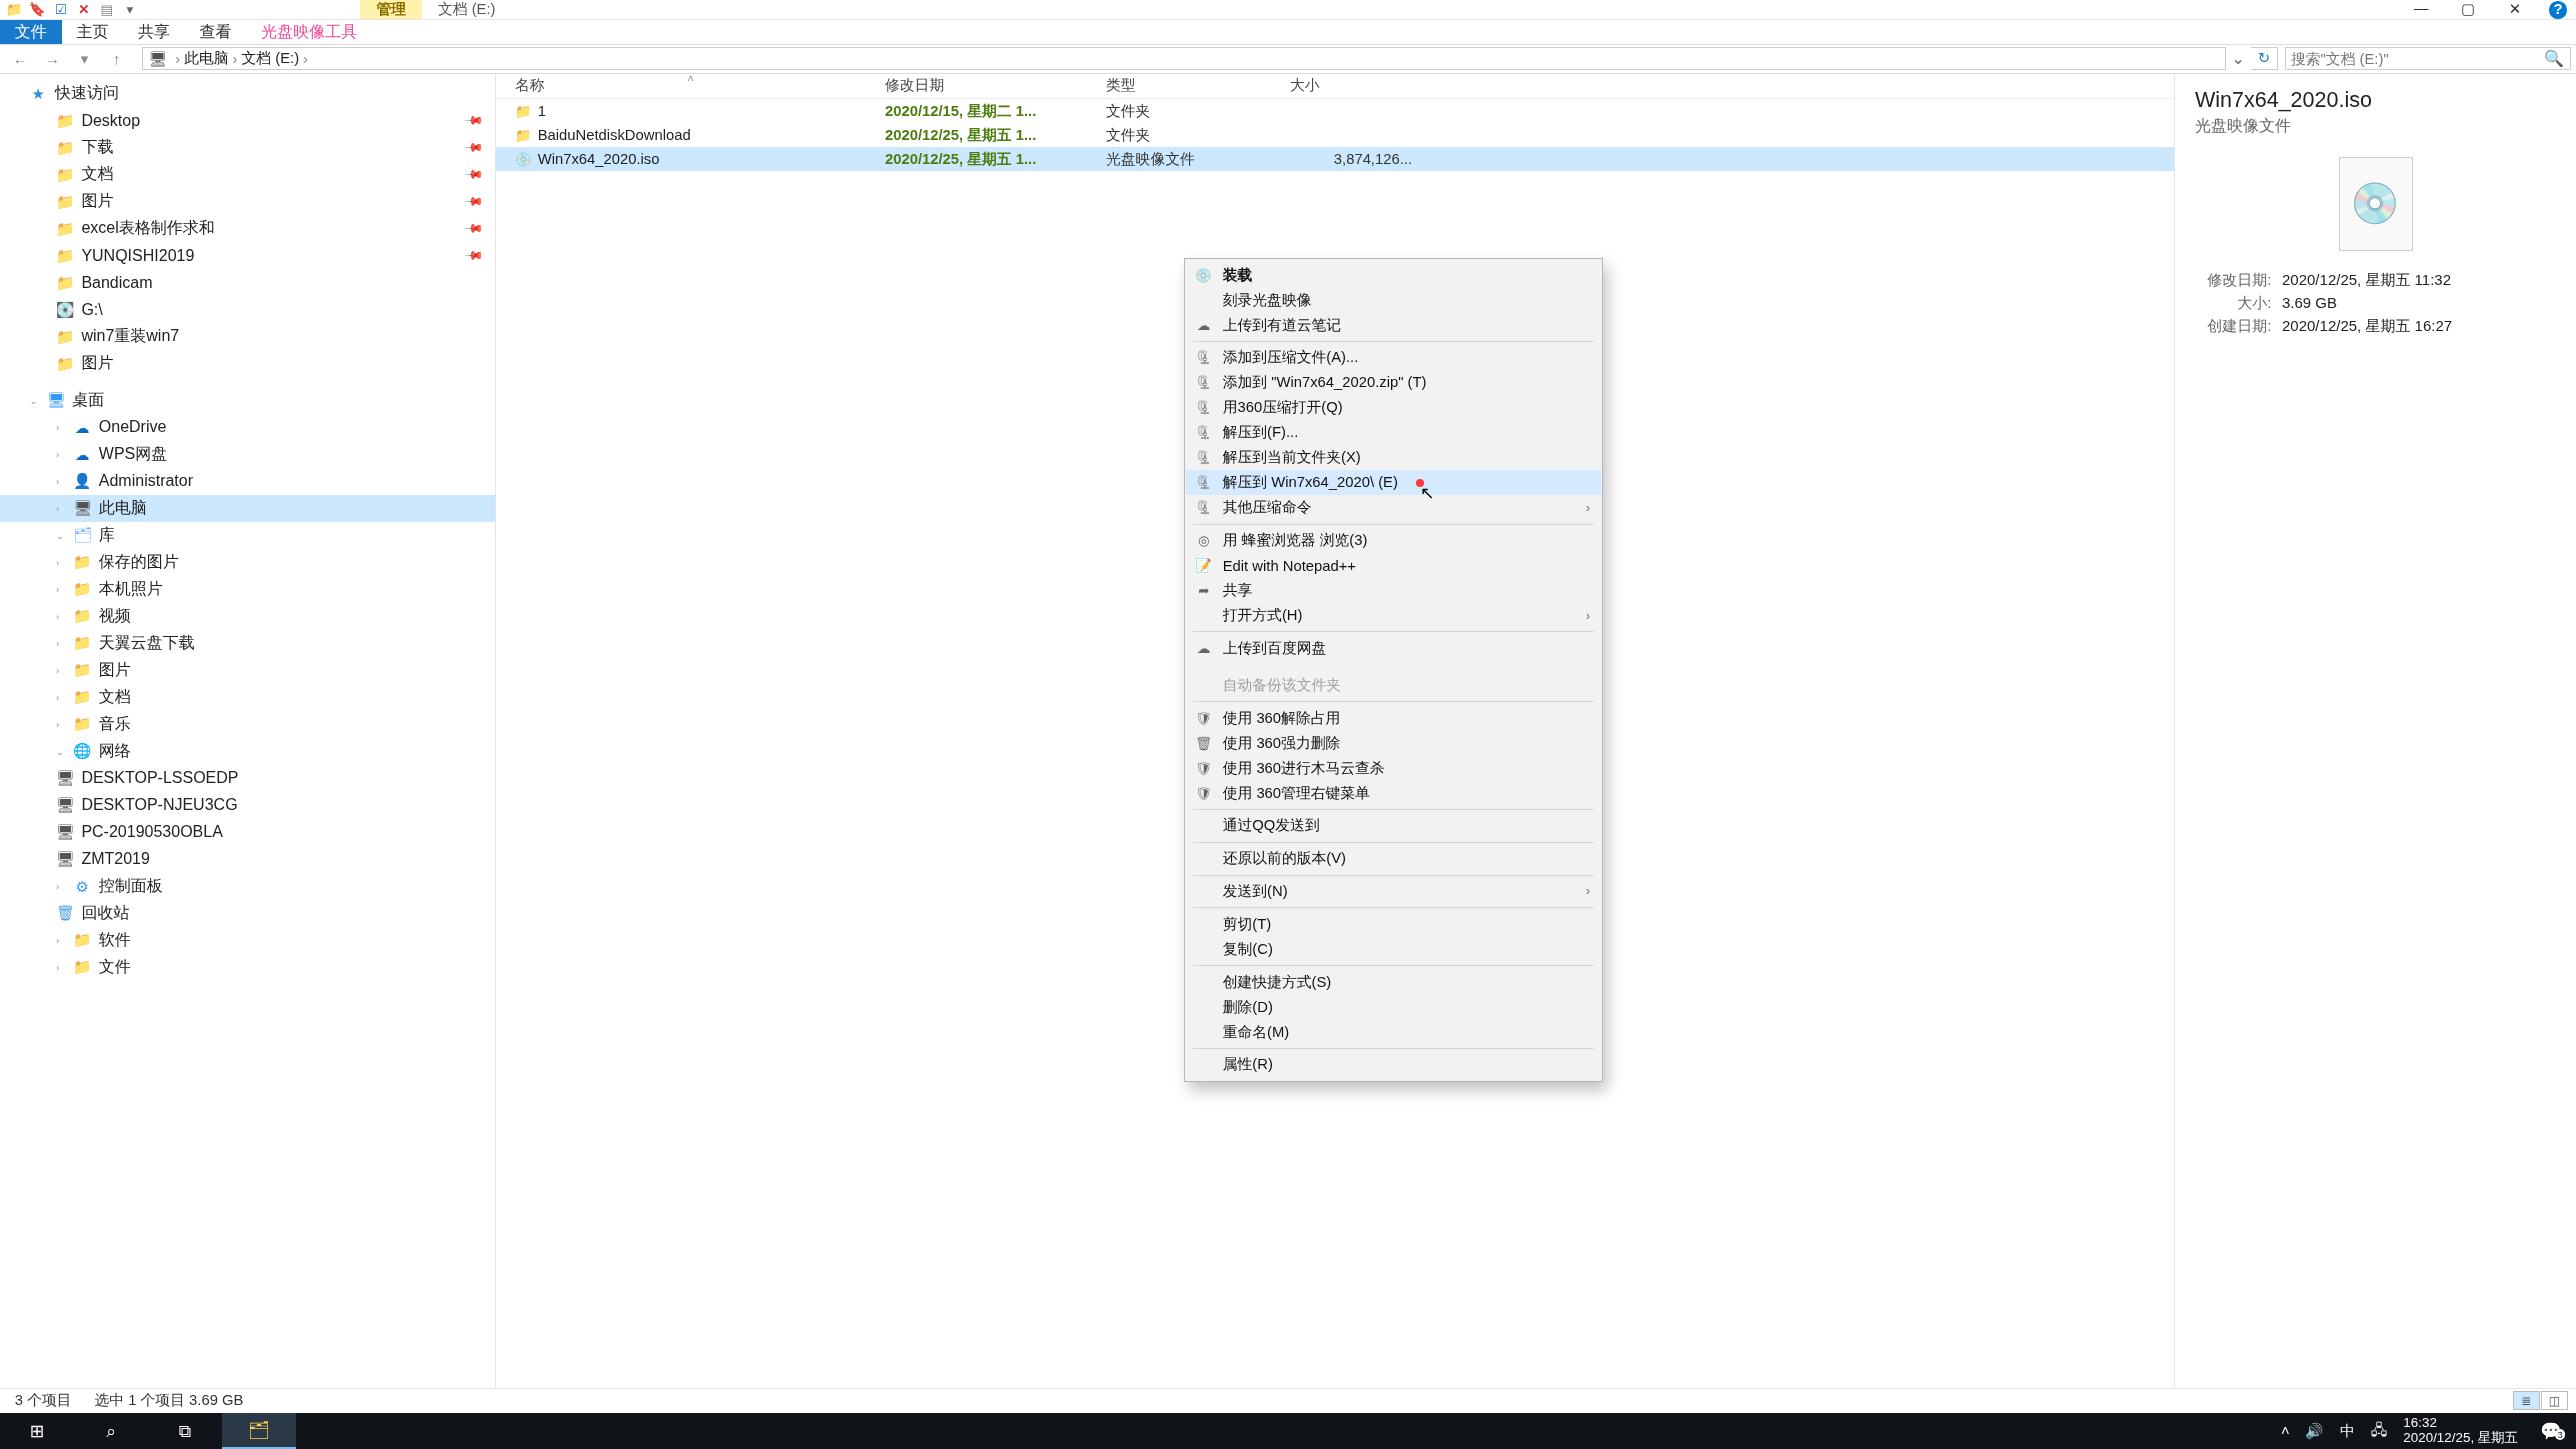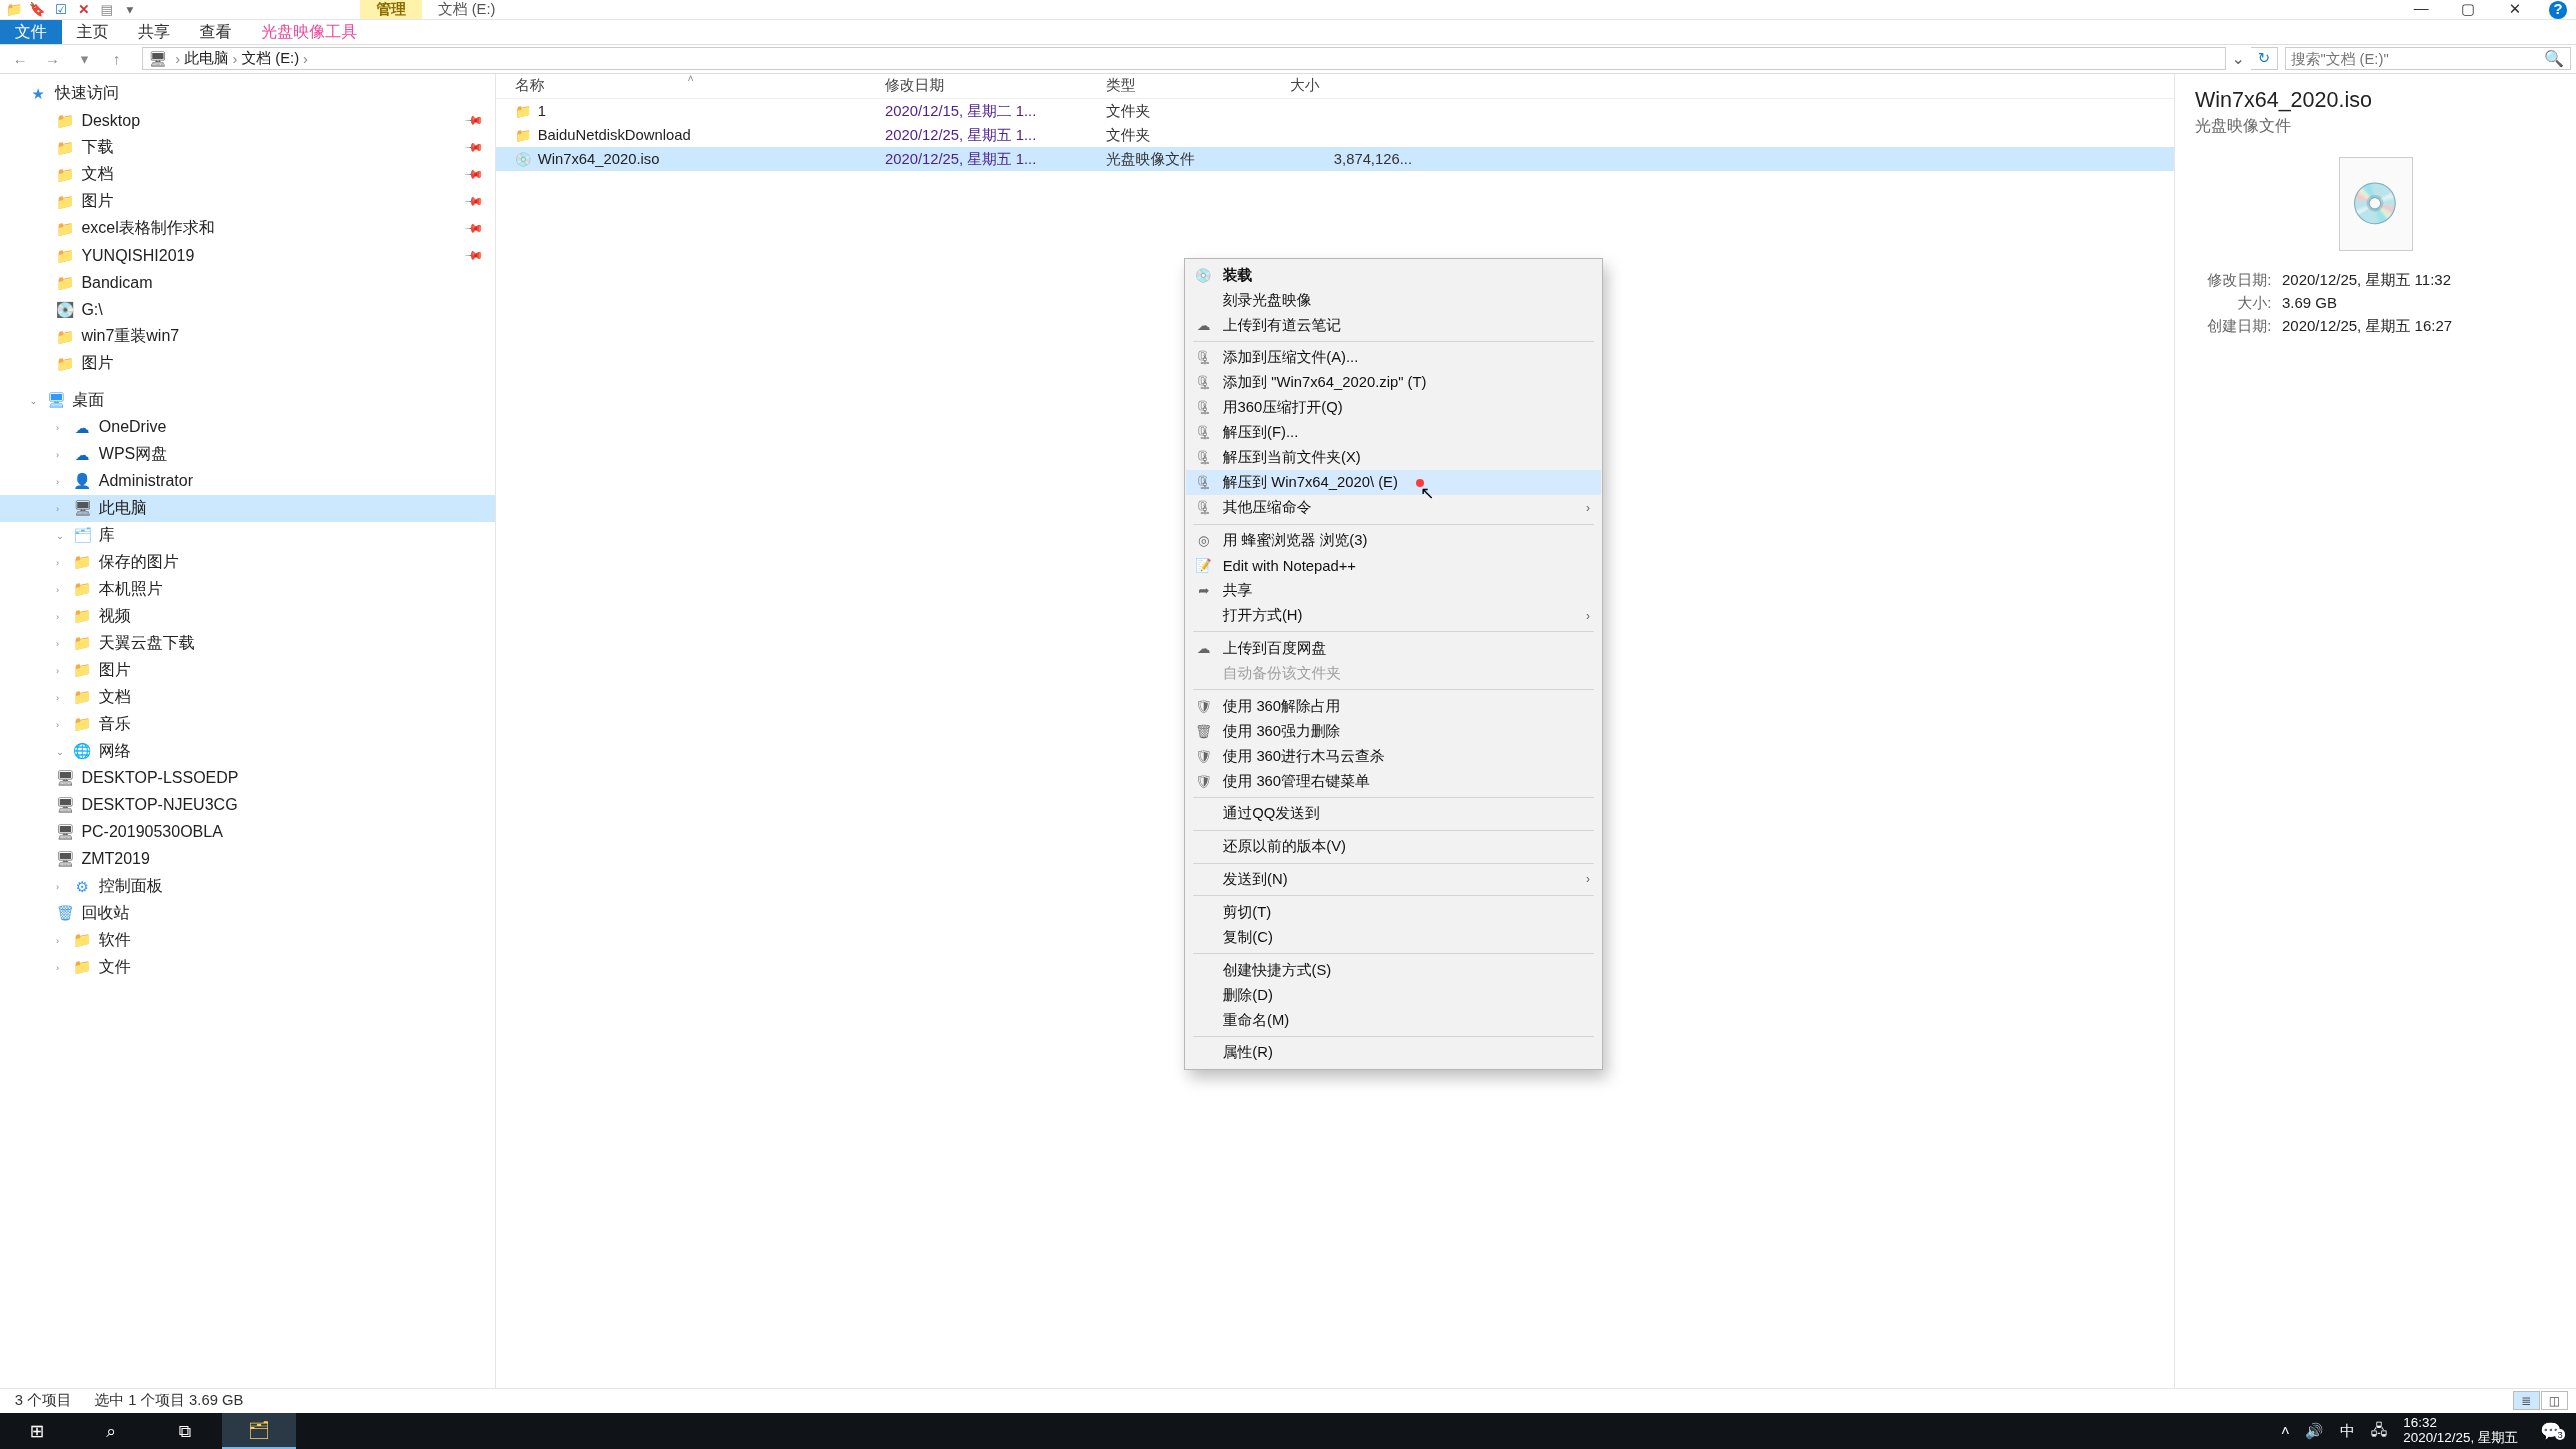--- a/index.html
+++ b/index.html
@@ -68,21 +68,21 @@
   .list { flex: 1; position: relative; }
   .cols { display: flex; height: 25.5px; align-items: center; font-size: 14.8px; color: #444; border-bottom: 0.7px solid #eee; }
   .col-name { width: 389px; padding-left: 19px; position: relative; }
   .col-name .sort { position: absolute; left: 50%; top: -4.7px; transform: translateX(-50%); color: #8a8a8a; font-size: 10.7px; }
   .col-date { width: 221px; }
   .col-type { width: 184px; }
   .col-size { width: 134px; }
   .row { display: flex; align-items: center; height: 24px; font-size: 14.8px; color: #222; }
   .row.selected { background: #cce8ff; }
   .row .c-name { width: 389px; padding-left: 19px; display: flex; align-items: center; gap: 6.7px; }
-  .row .c-date { width: 221px; color: #4c1d95; }
+  .row .c-date { width: 221px; color: #4d7c0f; font-weight: bold; }
   .row .c-type { width: 184px; color: #333; }
   .row .c-size { width: 134px; text-align: right; padding-right: 12px; color: #333; }
   .row .fico { width: 16px; text-align: center; font-size: 13.4px; }
   .fi-folder { color: #ffcf52; }
   .fi-iso    { color: #8a8a8a; }
 
   
   .preview { width: 402px; border-left: 0.7px solid #e5e5e5; padding: 14.8px 20px; font-size: 16px; color: #222; }
   .preview h2 { font-size: 21.5px; font-weight: 400; margin-bottom: 2.7px; }
   .preview .pv-sub { color: #666; margin-bottom: 20px; }
@@ -114,21 +114,21 @@
   .ctx {
     position: absolute; left: 688px; top: 184px; width: 419px;
     background: #f2f2f2; border: 0.7px solid #b7b7b7; box-shadow: 5.4px 8px 14.8px rgba(0,0,0,.25);
     padding: 4px 1.3px; z-index: 50;
   }
   .ctx .mi {
     display: flex; align-items: center; height: 25px; padding: 0 12px 0 8px;
     font-size: 14.8px; color: #111; gap: 9.4px; position: relative;
   }
   .ctx .mi.hl { background: #d6eaff; }
-  .ctx .mi.dis { color: #a0a0a0; }
+  .ctx .mi.dis { color: #a0a0a0; margin-top: 12px; }
   .ctx .mi .mico { width: 19px; text-align: center; font-size: 13.4px; color: #666; }
   .ctx .mi .sub { position: absolute; right: 10.7px; color: #666; font-size: 12px; }
   .ctx hr { border: none; border-top: 0.7px solid #d4d4d4; margin: 3.4px 6.7px; }
   .mic-disc   { color: #999; }
   .mic-arch   { color: #caa33d; }
   .mic-share  { color: #555; }
   .mic-green  { color: #2aa54a; }
   .mic-shield { color: #ffb700; }
   .mic-blue   { color: #3b82d0; }
   .mic-purple { color: #7e57c2; }

